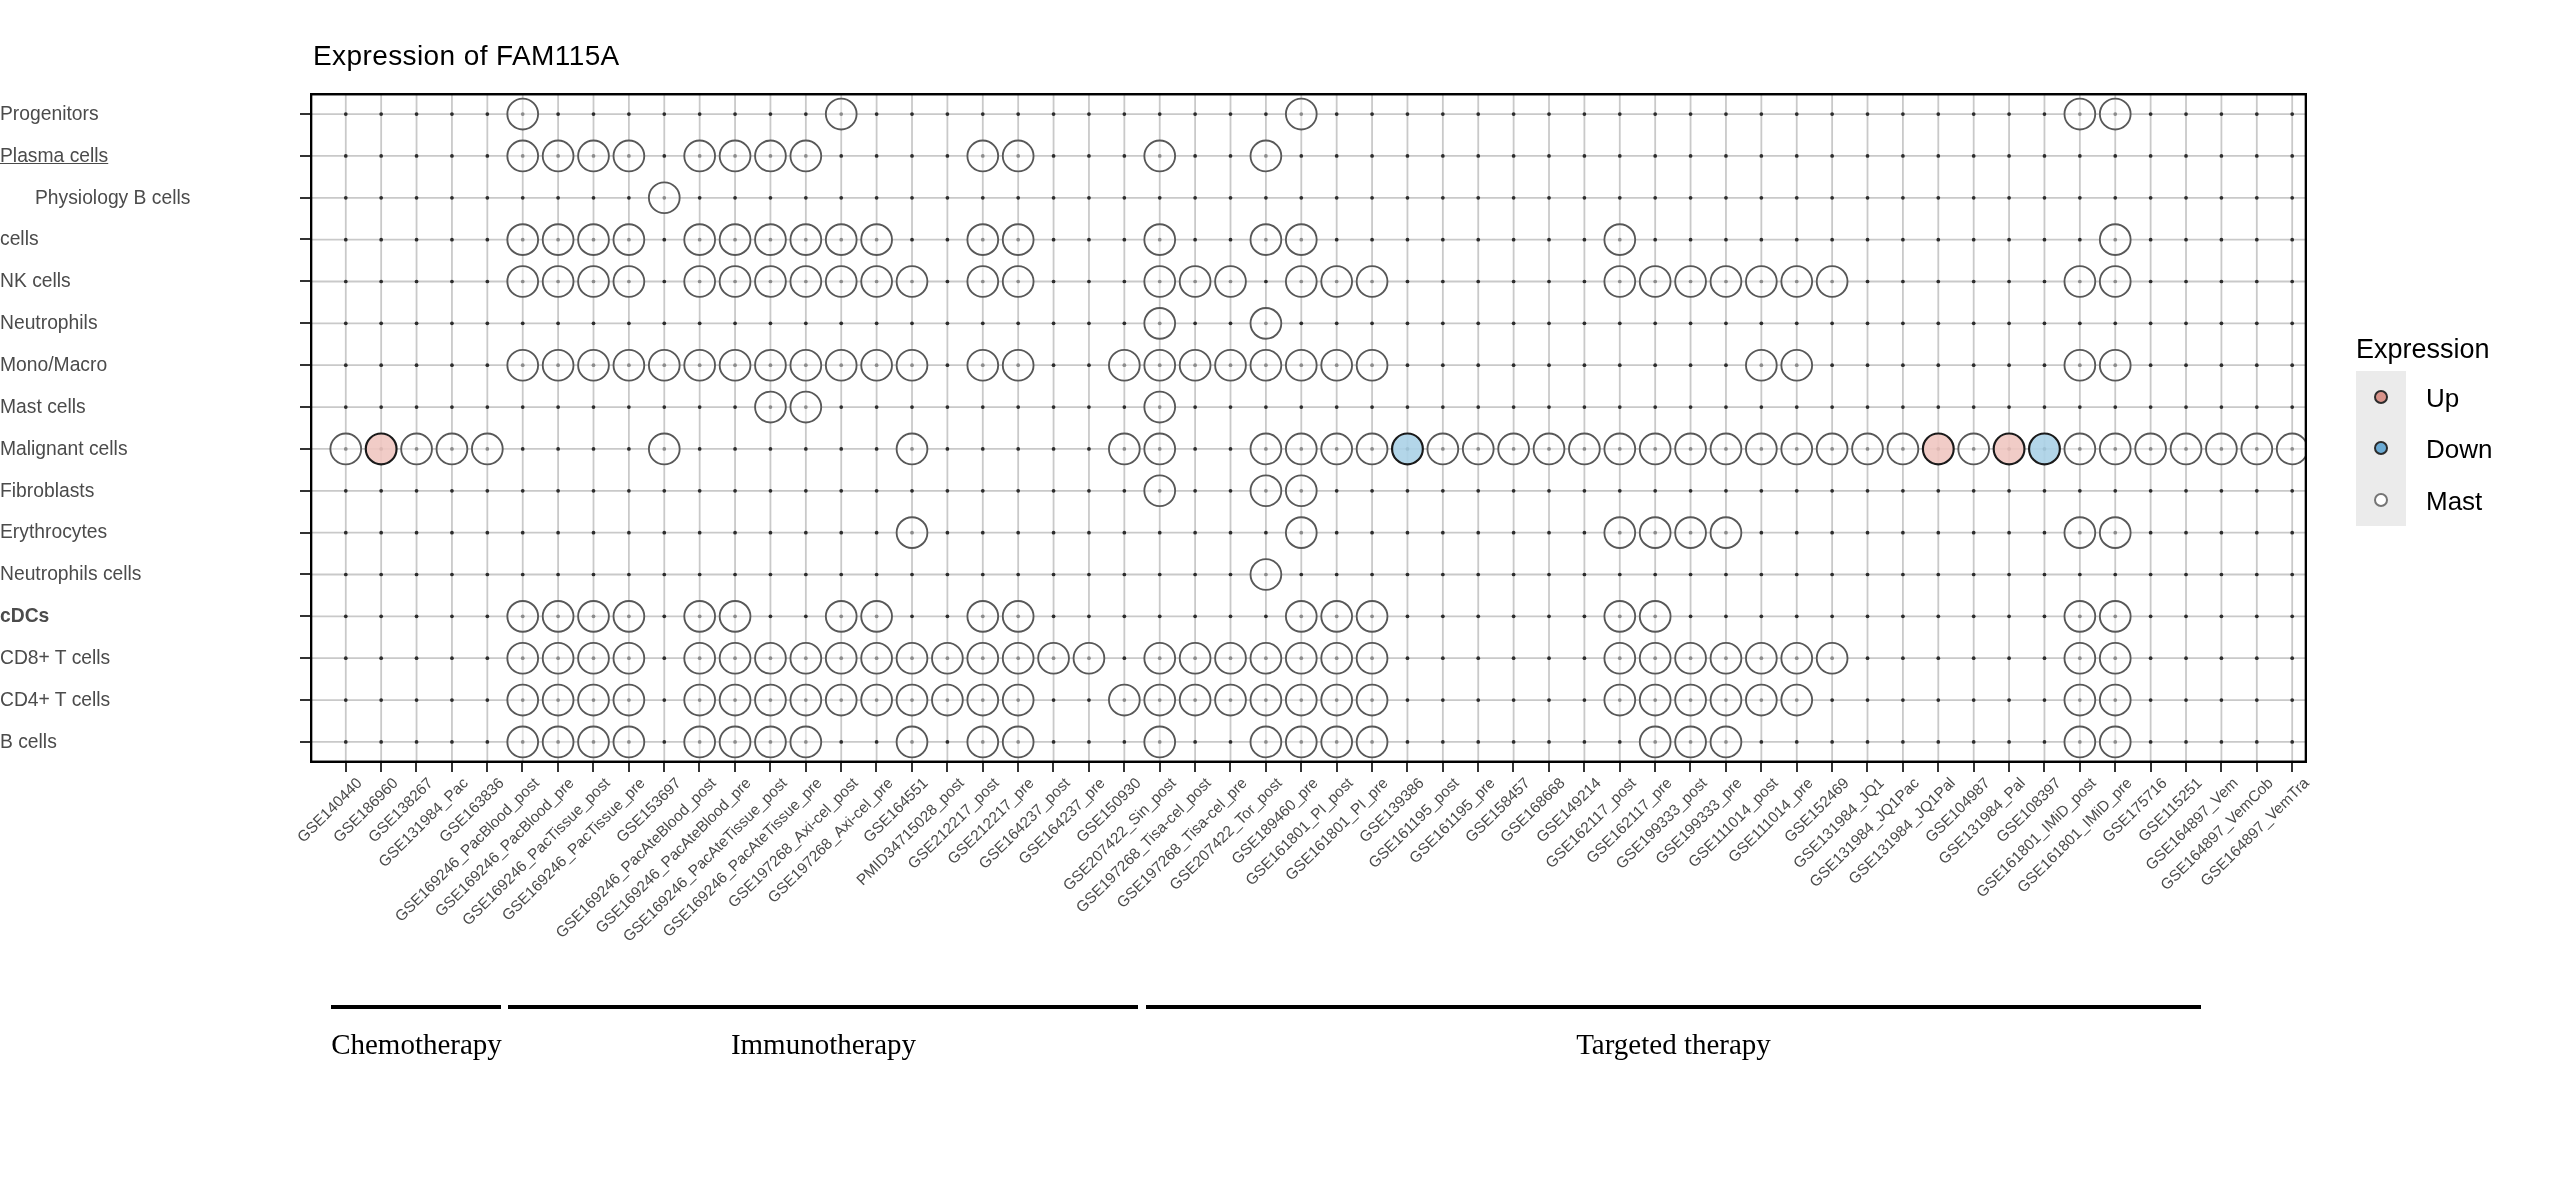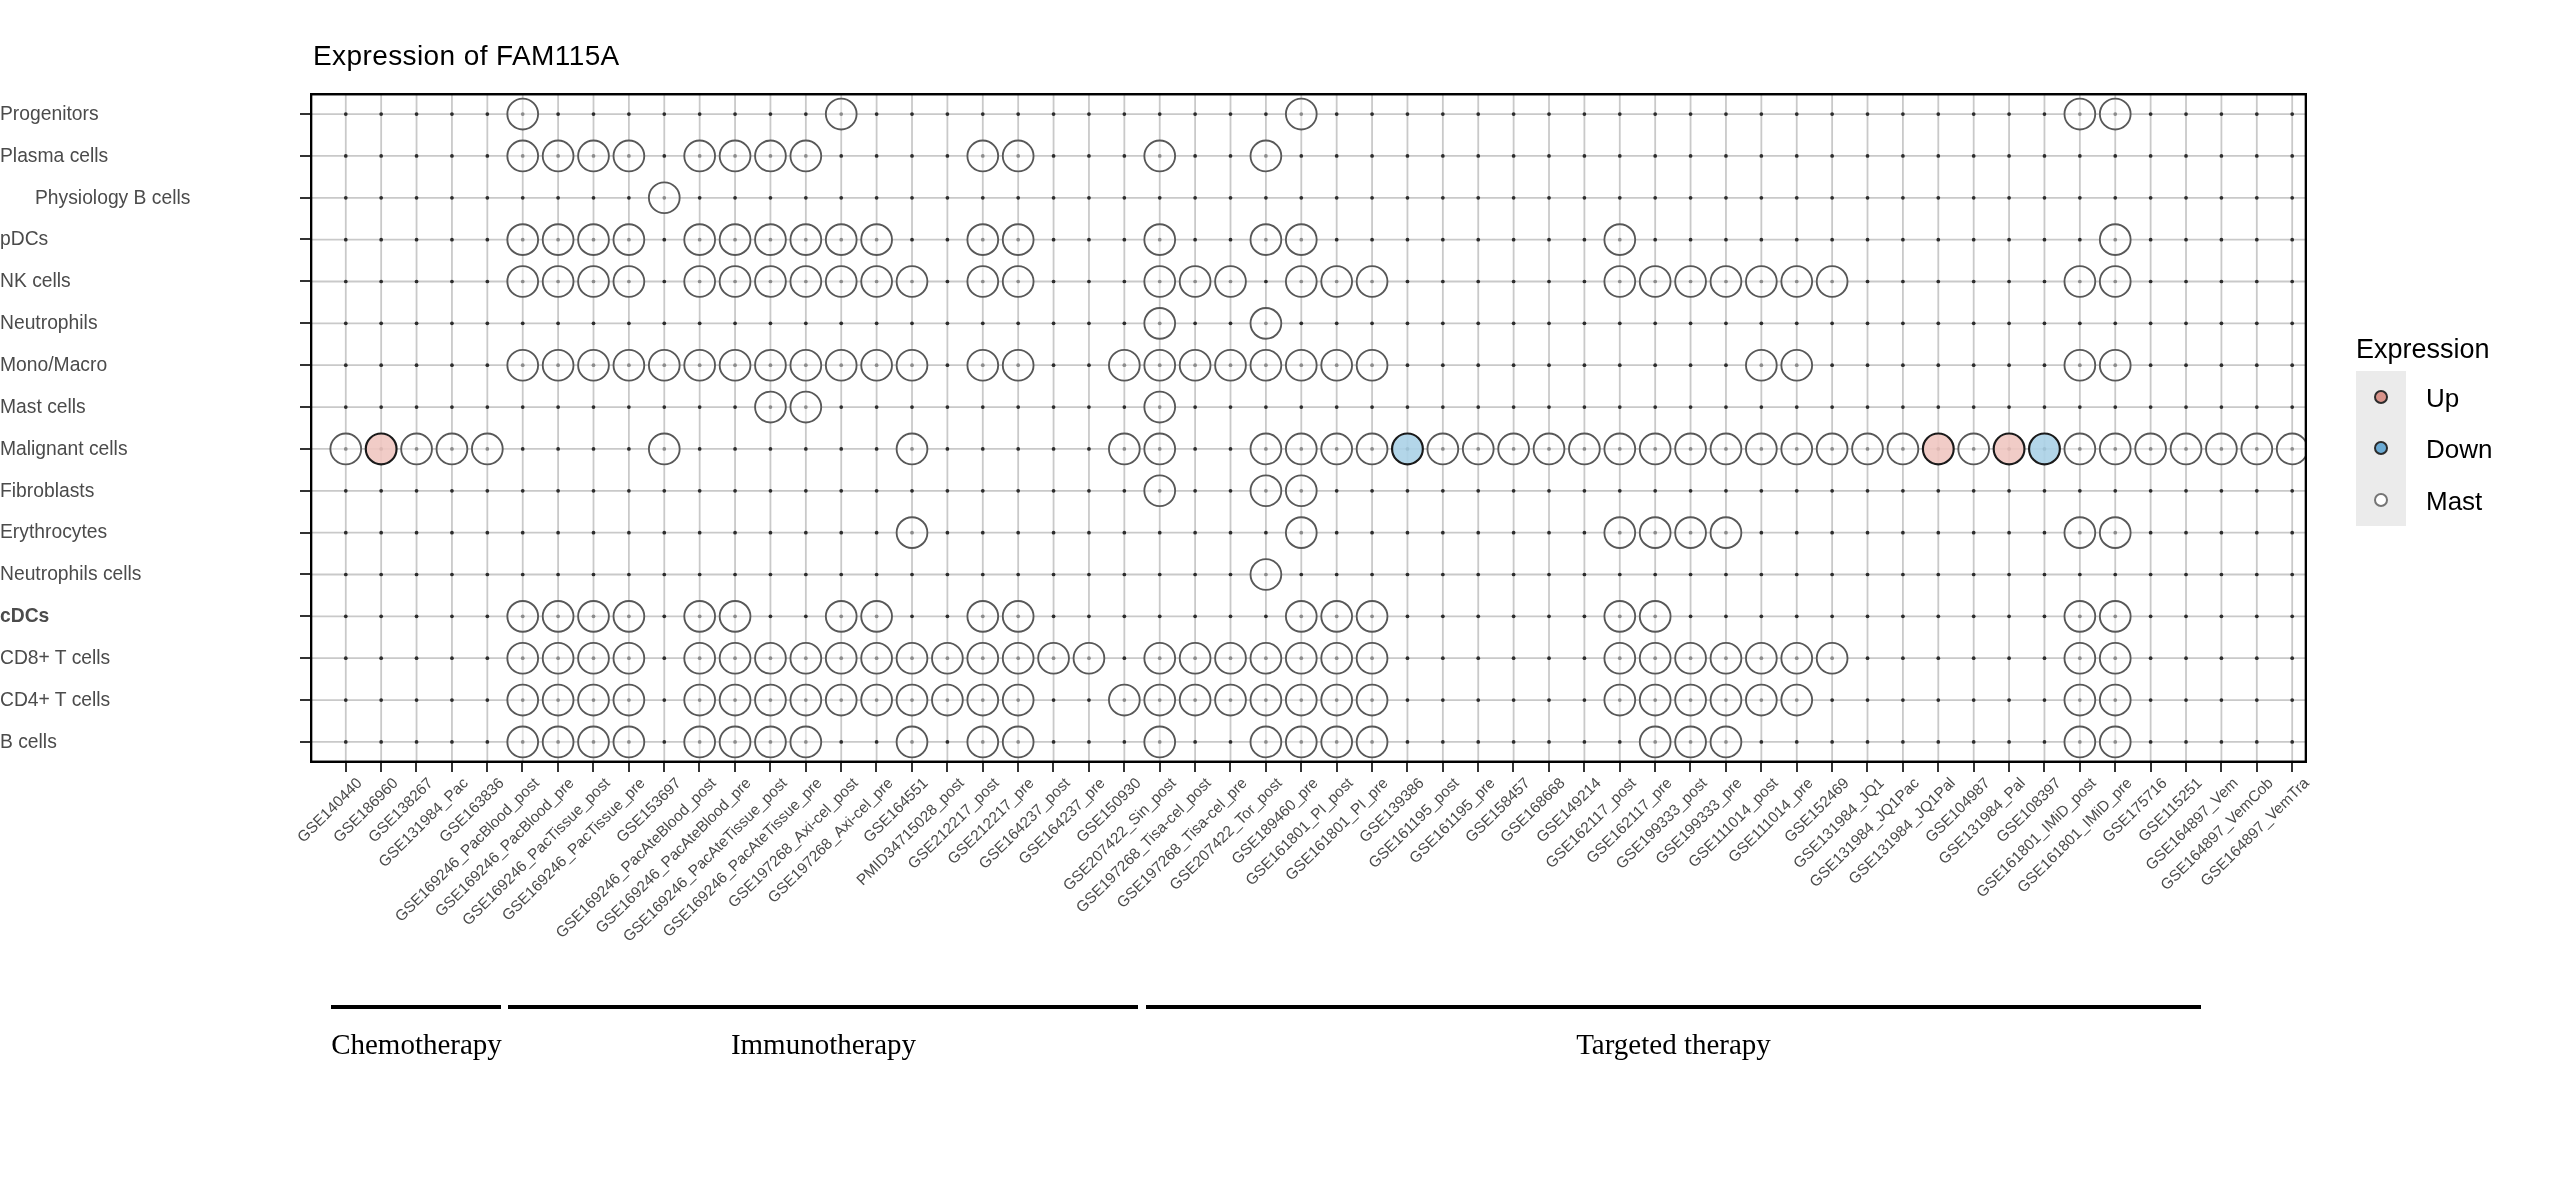--- a/index.html
+++ b/index.html
@@ -1243,25 +1243,25 @@
       <circle cx="1929.48" cy="906.75" r="21.5" fill="#ffffff" fill-opacity="0.45" stroke="#585858" stroke-width="2.6"></circle>
       <circle cx="1978.94" cy="906.75" r="21.5" fill="#ffffff" fill-opacity="0.45" stroke="#585858" stroke-width="2.6"></circle>
       <circle cx="2473.54" cy="906.75" r="21.5" fill="#ffffff" fill-opacity="0.45" stroke="#585858" stroke-width="2.6"></circle>
       <circle cx="2523" cy="906.75" r="21.5" fill="#ffffff" fill-opacity="0.45" stroke="#585858" stroke-width="2.6"></circle>
       <rect x="1.5" y="1.5" width="2788" height="933" fill="none" stroke="#000000" stroke-width="3.5"></rect>
     </svg>
 
   <div id="axes">
       <div class="ylab" style="top:102px;">Progenitors</div>
       <div class="ytick" style="left:300px;top:113px;"></div>
-      <div class="ylab" style="top:144px;">Plasma cells</div>
+      <div class="ylab" style="top:144px;text-decoration:underline;">Plasma cells</div>
       <div class="ytick" style="left:300px;top:155px;"></div>
       <div class="ylab" style="top:186px;padding-left:35px;">Physiology B cells</div>
       <div class="ytick" style="left:300px;top:197px;"></div>
-      <div class="ylab" style="top:227px;">pDCs</div>
+      <div class="ylab" style="top:227px;">cells</div>
       <div class="ytick" style="left:300px;top:238px;"></div>
       <div class="ylab" style="top:269px;">NK cells</div>
       <div class="ytick" style="left:300px;top:280px;"></div>
       <div class="ylab" style="top:311px;">Neutrophils</div>
       <div class="ytick" style="left:300px;top:322px;"></div>
       <div class="ylab" style="top:353px;">Mono/Macro</div>
       <div class="ytick" style="left:300px;top:364px;"></div>
       <div class="ylab" style="top:395px;">Mast cells</div>
       <div class="ytick" style="left:300px;top:406px;"></div>
       <div class="ylab" style="top:437px;">Malignant cells</div>

